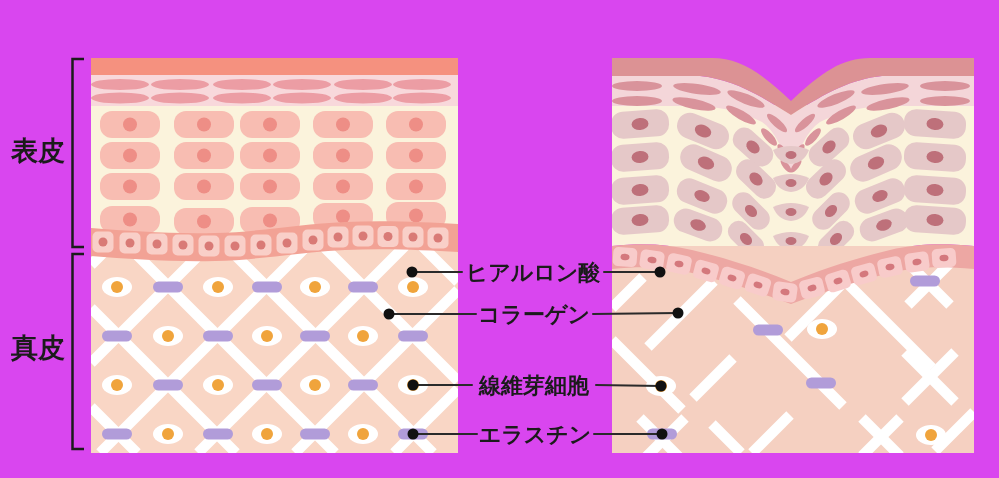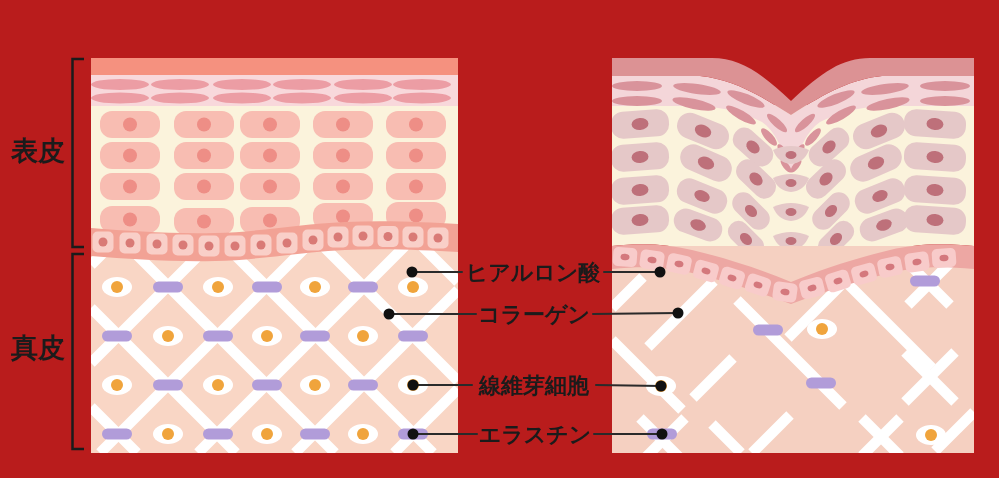--- a/index.html
+++ b/index.html
@@ -1,16 +1,16 @@
 <!DOCTYPE html>
 <html><head>
 <meta charset="utf-8">
 <style>
   html,body{margin:0;padding:0;background:#ffffff;}
-  .stage{position:relative;width:999px;height:478px;background:#b91c1c;
+  .stage{position:relative;width:999px;height:478px;background:#d946ef;
          font-family:"DejaVu Sans","Liberation Sans",sans-serif;}
   svg{display:block;}
   text{font-family:"DejaVu Sans","Liberation Sans",sans-serif;font-weight:600;}
   .side-label{font-size:27px;}
   .anno-label{font-size:22px;}
 </style>
 </head>
 <body>
 
 <div class="stage">

